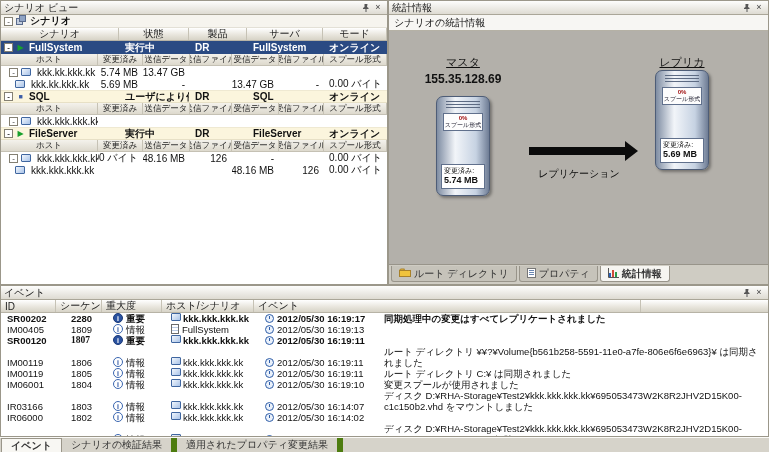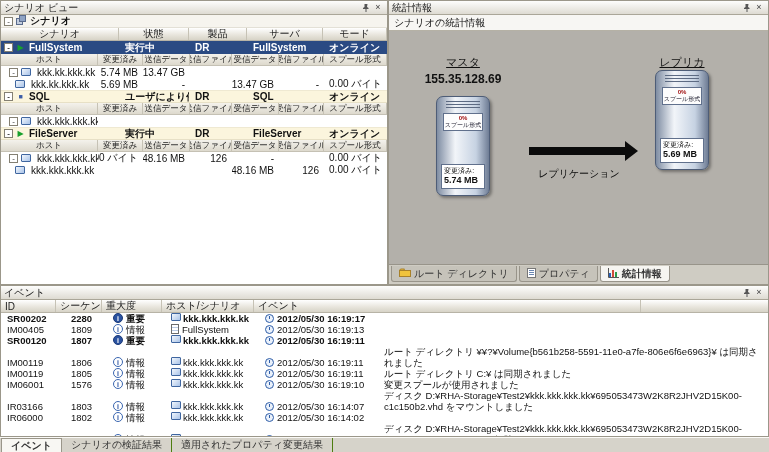--- a/index.html
+++ b/index.html
@@ -66,21 +66,21 @@
   .evrow.bold{font-weight:bold}
   .evtext{white-space:normal;padding:0 3px;display:block}
   .sev{width:10px;height:10px;flex:0 0 10px;border-radius:50%;display:inline-flex;align-items:center;justify-content:center;font-size:7px;font-weight:bold;margin:0 3px 0 2px}
   .sev.info{background:#fff;border:1px solid #3a66b0;color:#2a52a0}
   .sev.significant{background:#2a52a0;border:1px solid #1c3a78;color:#fff}
   .clock{width:9px;height:9px;flex:0 0 9px;border-radius:50%;border:1px solid #2f5ea8;background:#eaf1fb;margin:1px 3px 0 2px;position:relative}
   .clock::after{content:"";position:absolute;left:3px;top:1px;width:1px;height:3px;background:#2f5ea8}
   .doc{width:8px;height:10px;flex:0 0 8px;border:1px solid #6b6b6b;background:repeating-linear-gradient(to bottom,#fff 0 2px,#b9c9e2 2px 3px);margin-right:3px}
   
   .bottom-tabs{flex:0 0 15px;height:15px;background:#d6d3ca;border-top:1px solid #fbfaf7;display:flex;align-items:stretch;padding-left:1px}
-  .btab{padding:0 9px;display:flex;align-items:center;border-right:1px solid #4d7c0f;color:#333;white-space:nowrap}
+  .btab{padding:0 9px;display:flex;align-items:center;border-right:6px solid #4d7c0f;color:#333;white-space:nowrap}
   .btab.active{background:#f8f7f3;border:1px solid #9a968a;border-bottom:none;font-weight:bold}
 </style>
 </head>
 <body>
 
 <div class="app">
   <div class="top">
 
     <section class="panel scenario-panel">
       <div class="pane-title">
@@ -336,40 +336,43 @@
             <span>重要</span>
           </div>
           <div class="cell" style="width: 92px;">
             <span class="mon"></span>
             <span>kkk.kkk.kkk.kk</span>
           </div>
           <div class="cell" style="width: 118px;">
             <span class="clock"></span>
             <span>2012/05/30 16:19:17</span>
           </div>
+          <div class="cell" style="width: 387px;">
+            <span class="evtext">同期処理中の変更はすべてレプリケートされました</span>
+          </div>
         </div>
         <div class="evrow">
           <div class="cell pad" style="width: 64px;">IM00405</div>
           <div class="cell pad" style="width: 46px;">1809</div>
           <div class="cell" style="width: 60px;">
             <span class="sev info">i</span>
             <span>情報</span>
           </div>
           <div class="cell" style="width: 92px;">
             <span class="doc"></span>
             <span>FullSystem</span>
           </div>
           <div class="cell" style="width: 118px;">
             <span class="clock"></span>
             <span>2012/05/30 16:19:13</span>
           </div>
         </div>
         <div class="evrow bold">
           <div class="cell pad" style="width: 64px;">SR00120</div>
-          <div class="cell pad" style="width: 46px;">1807</div>
+          <div class="cell pad" style="width: 46px; font-family: Liberation Serif, serif;">1807</div>
           <div class="cell" style="width: 60px;">
             <span class="sev significant">i</span>
             <span>重要</span>
           </div>
           <div class="cell" style="width: 92px;">
             <span class="mon"></span>
             <span>kkk.kkk.kkk.kk</span>
           </div>
           <div class="cell" style="width: 118px;">
             <span class="clock"></span>
@@ -409,21 +412,21 @@
           <div class="cell" style="width: 118px;">
             <span class="clock"></span>
             <span>2012/05/30 16:19:11</span>
           </div>
           <div class="cell" style="width: 387px;">
             <span class="evtext">ルート ディレクトリ C:¥ は同期されました</span>
           </div>
         </div>
         <div class="evrow">
           <div class="cell pad" style="width: 64px;">IM06001</div>
-          <div class="cell pad" style="width: 46px;">1576</div>
+          <div class="cell pad" style="width: 46px;">1804</div>
           <div class="cell" style="width: 60px;">
             <span class="sev info">i</span>
             <span>情報</span>
           </div>
           <div class="cell" style="width: 92px;">
             <span class="mon"></span>
             <span>kkk.kkk.kkk.kk</span>
           </div>
           <div class="cell" style="width: 118px;">
             <span class="clock"></span>

